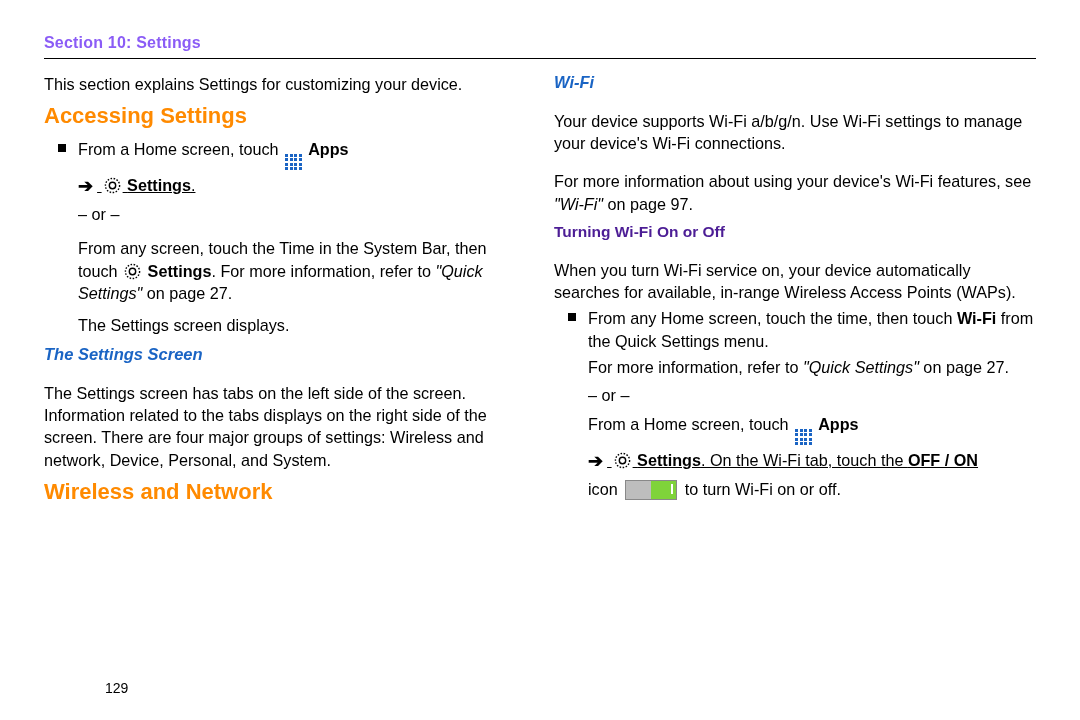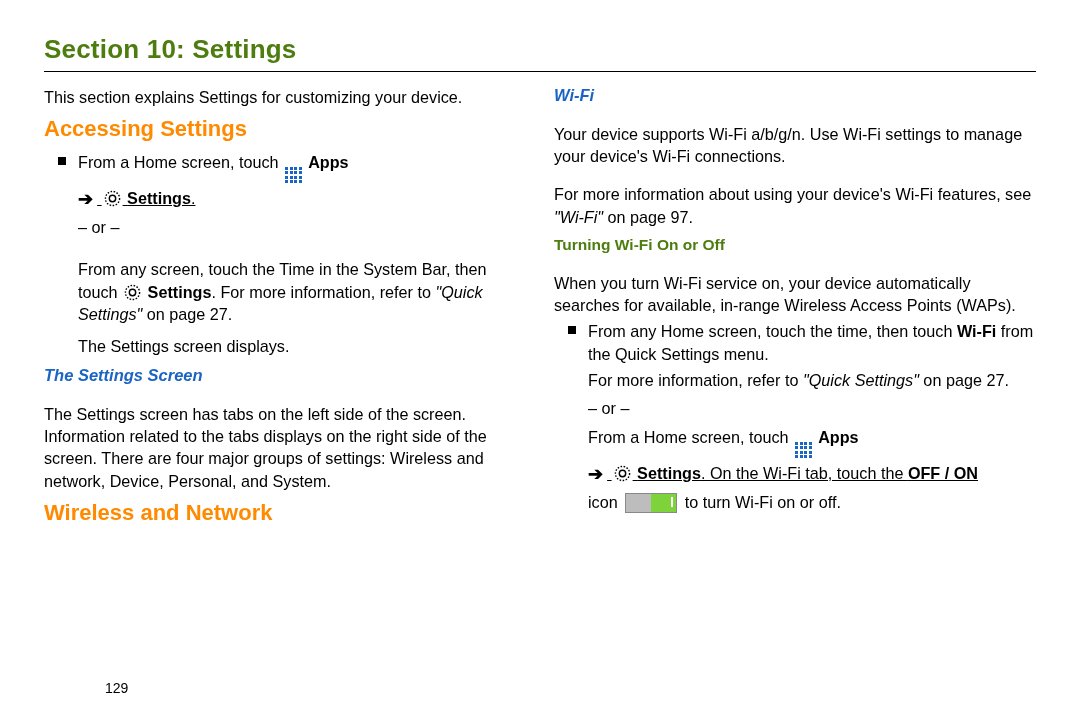--- a/index.html
+++ b/index.html
@@ -9,23 +9,23 @@
     background: #fff;
     color: #000;
     width: 1080px;
     height: 720px;
     overflow: hidden;
   }
   .page {
     padding: 34px 44px 20px 44px;
   }
   .section-title {
-    font-size: 26px;
-    font-weight: 900;
-    color: #4d7c0f;
+    font-size: 16px;
+    font-weight: 900;
+    color: #8b5cf6;
     margin: 0 0 6px 0;
     letter-spacing: 0.2px;
   }
   .rule {
     border: none;
     border-top: 1.5px solid #000;
     margin: 0 0 12px 0;
   }
   .cols {
     display: flex;
@@ -45,21 +45,21 @@
   .h3 {
     font-size: 16.5px;
     font-weight: 900;
     font-style: italic;
     color: #1a64c4;
     margin: 6px 0 4px 0;
   }
   .h4 {
     font-size: 15.5px;
     font-weight: 900;
-    color: #4d7c0f;
+    color: #4c1d95;
     margin: 6px 0 4px 0;
   }
   .intro {
     margin: 2px 0 4px 0;
   }
   .body {
     margin: 16px 0 4px 0;
   }
   .bullet-row {
     display: flex;
@@ -149,21 +149,21 @@
             <span class="arrow">➔</span>
             <span class="icon-settings">
               <svg viewBox="0 0 24 24" width="17" height="17">
                   <circle cx="12" cy="12" r="10" fill="none" stroke="#000" stroke-width="2" stroke-dasharray="2.2 2.2"></circle>
                   <circle cx="12" cy="12" r="4.5" fill="none" stroke="#000" stroke-width="2"></circle>
                 </svg>
             </span>
             <span class="bold">Settings</span><span>.</span>
           </div>
           <div style="margin-top:4px;">– or –</div>
-          <div style="margin-top:20px;">
+          <div style="margin-top:12px;">
             <span>From any screen, touch the Time in the System Bar, then touch </span>
             <span class="icon-settings">
               <svg viewBox="0 0 24 24" width="17" height="17">
                   <circle cx="12" cy="12" r="10" fill="none" stroke="#000" stroke-width="2" stroke-dasharray="2.2 2.2"></circle>
                   <circle cx="12" cy="12" r="4.5" fill="none" stroke="#000" stroke-width="2"></circle>
                 </svg>
             </span>
             <span class="bold">Settings</span><span>. For more information, refer to </span><span class="ital">"Quick Settings"</span><span> on page 27.</span>
           </div>
           <div style="margin-top:10px;">The Settings screen displays.</div>

